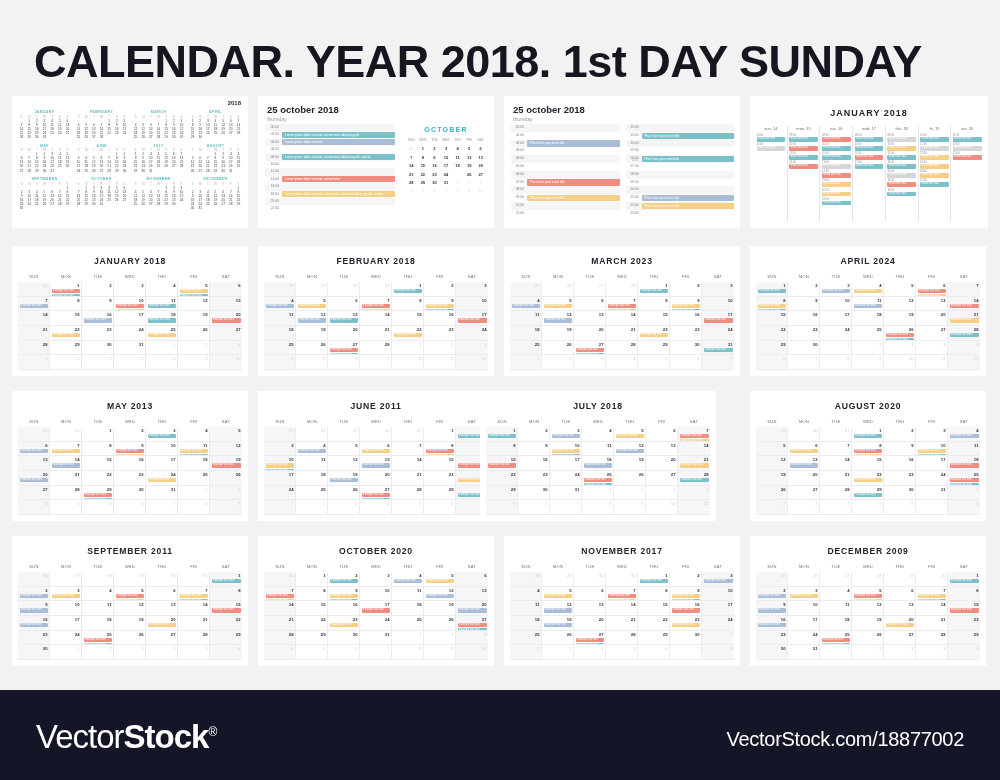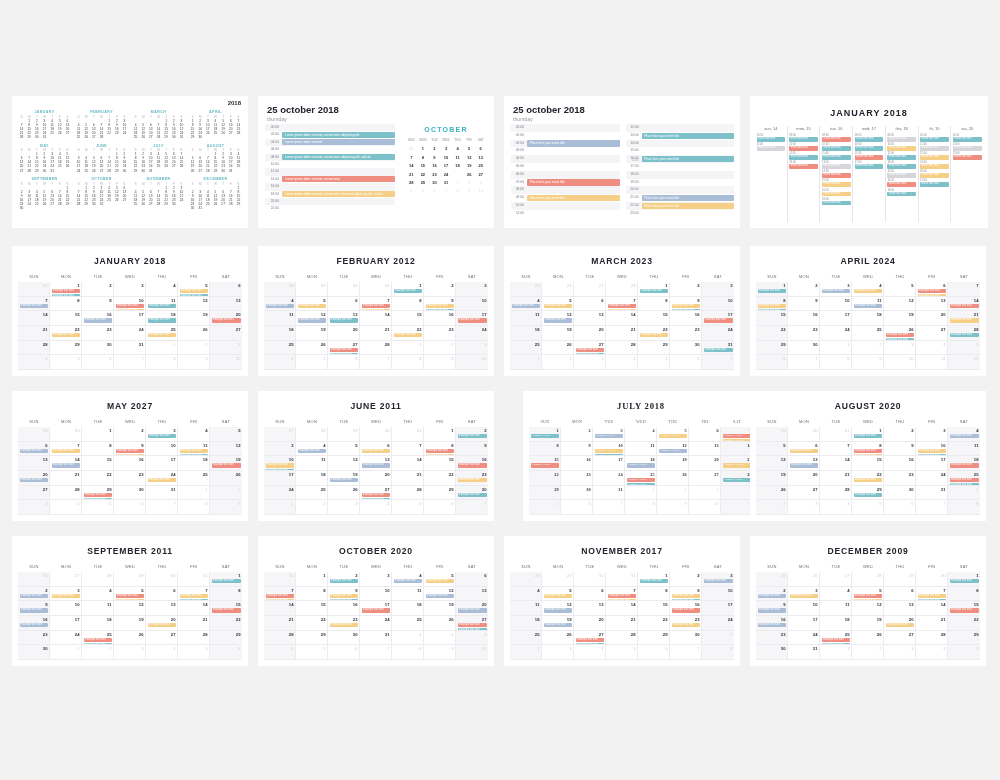--- a/index.html
+++ b/index.html
@@ -100,20 +100,21 @@
   .logo{position:absolute;left:36px;top:28px;font-size:33px;color:#ffffff;font-weight:300;letter-spacing:-1px;}
   .logo b{font-weight:bold;}
   .logo sup{font-size:12px;vertical-align:super;}
   .fkey{position:absolute;right:36px;top:38px;font-size:20px;color:#ffffff;letter-spacing:-0.3px;}
 </style>
 </head>
 <body>
 
 <div class="page">
 
+  <div class="title">CALENDAR. YEAR 2018. 1st DAY SUNDAY</div>
 
   <div class="card year-card">
     <div class="year-label">2018</div>
     <div class="year-grid" id="year-grid">
         <div class="mini">
           <div class="mini-name">JANUARY</div>
           <div class="mini-grid">
             <div class="h">S</div>
             <div class="h">M</div>
             <div class="h">T</div>
@@ -1167,21 +1168,21 @@
           </div>
           <div class="mcell out">
             <div class="dn">9</div>
           </div>
           <div class="mcell out we">
             <div class="dn">10</div>
           </div>
         </div>
       </div>
       <div class="card mcard" style="left: 258px; top: 246px;">
-        <div class="m-title">FEBRUARY 2012</div>
+        <div class="m-title">FEBRUARY 2018</div>
         <div class="m-dows">
           <div>SUN</div>
           <div>MON</div>
           <div>TUE</div>
           <div>WED</div>
           <div>THU</div>
           <div>FRI</div>
           <div>SAT</div>
         </div>
         <div class="m-grid">
@@ -1626,21 +1627,21 @@
           </div>
           <div class="mcell out">
             <div class="dn">11</div>
           </div>
           <div class="mcell out we">
             <div class="dn">12</div>
           </div>
         </div>
       </div>
       <div class="card mcard" style="left: 12px; top: 391px;">
-        <div class="m-title">MAY 2027</div>
+        <div class="m-title">MAY 2013</div>
         <div class="m-dows">
           <div>SUN</div>
           <div>MON</div>
           <div>TUE</div>
           <div>WED</div>
           <div>THU</div>
           <div>FRI</div>
           <div>SAT</div>
         </div>
         <div class="m-grid">
@@ -1932,21 +1933,21 @@
             <div class="dn">5</div>
           </div>
           <div class="mcell out">
             <div class="dn">6</div>
           </div>
           <div class="mcell out we">
             <div class="dn">7</div>
           </div>
         </div>
       </div>
-      <div class="card mcard" style="left: 523px; top: 391px; font-family: Liberation Serif, serif;">
+      <div class="card mcard" style="left: 480px; top: 391px;">
         <div class="m-title">JULY 2018</div>
         <div class="m-dows">
           <div>SUN</div>
           <div>MON</div>
           <div>TUE</div>
           <div>WED</div>
           <div>THU</div>
           <div>FRI</div>
           <div>SAT</div>
         </div>
@@ -2853,14 +2854,18 @@
           <div class="mcell out">
             <div class="dn">4</div>
           </div>
           <div class="mcell out we">
             <div class="dn">5</div>
           </div>
         </div>
       </div>
     </div>
 
+  <div class="footer">
+    <div class="logo"><span>Vector</span><b>Stock</b><sup>®</sup></div>
+    <div class="fkey">VectorStock.com/18877002</div>
+  </div>
 
 </div>
 
 </body></html>

